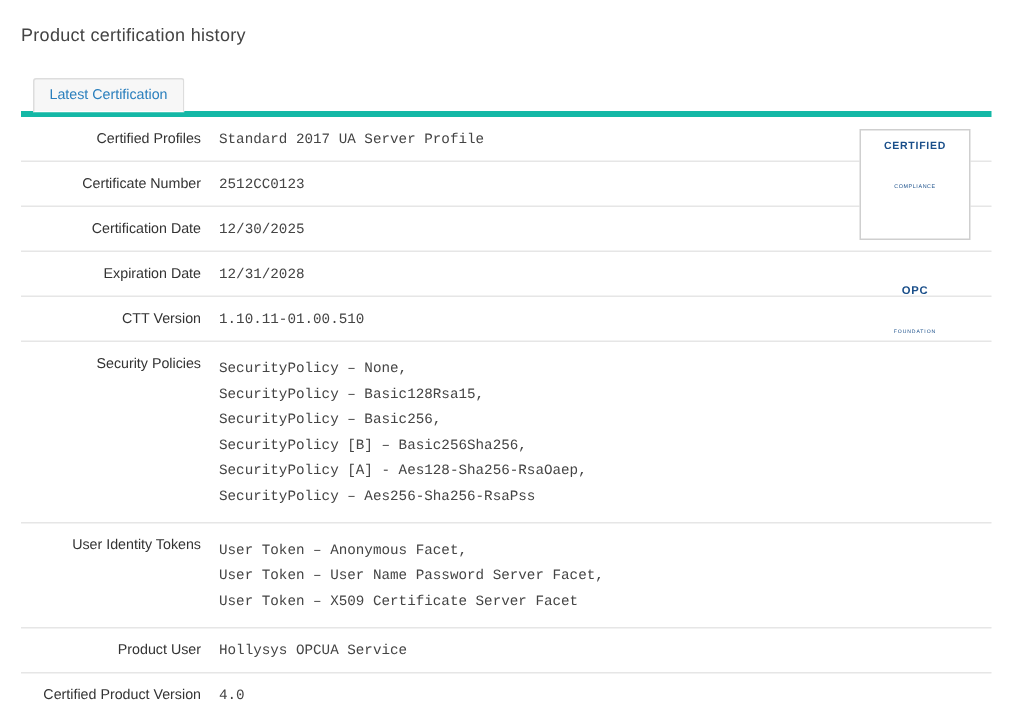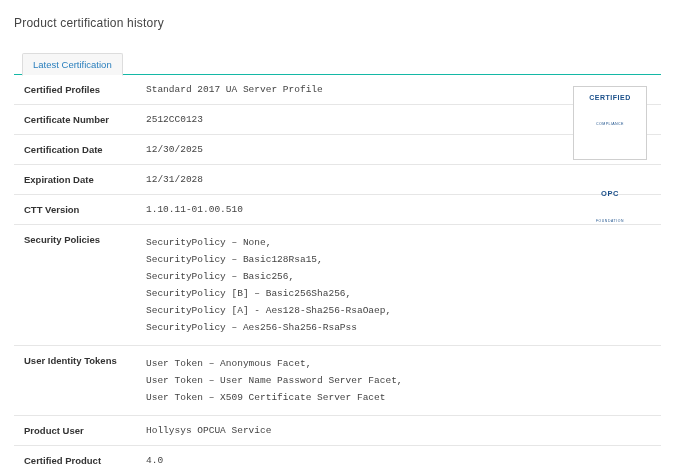--- a/index.html
+++ b/index.html
@@ -21,23 +21,23 @@
     padding: 16px 0 0 14px;
     margin: 0;
     letter-spacing: 0.2px;
   }
   .panel {
     margin: 22px 14px 0 14px;
     position: relative;
   }
   .tab-strip {
     display: flex;
-    align-items: center;
+    align-items: flex-end;
     height: 22px;
-    border-bottom: 1px solid #14b8a6;
+    border-bottom: 4px solid #14b8a6;
     padding-left: 8px;
   }
   .tab {
     font-size: 9.5px;
     color: #2a7fbd;
     background: #f7f7f7;
     border: 1px solid #dddddd;
     border-bottom: 1px solid #ffffff;
     padding: 5px 10px 5px 10px;
     position: relative;
@@ -53,23 +53,24 @@
   }
   .cert-table tr {
     border-bottom: 1px solid #e6e6e6;
   }
   .cert-table td {
     vertical-align: top;
     padding: 9px 8px 9px 8px;
   }
   td.label-cell {
     width: 110px;
-    font-weight: bold;
+    font-weight: normal;
     color: #333333;
     padding-left: 10px;
+    text-align: right;
   }
   td.value-cell {
     color: #444444;
     padding-left: 4px;
     font-family: Liberation Mono, monospace;
   }
   .multiline-value div {
     padding: 2px 0;
     line-height: 13px;
   }

